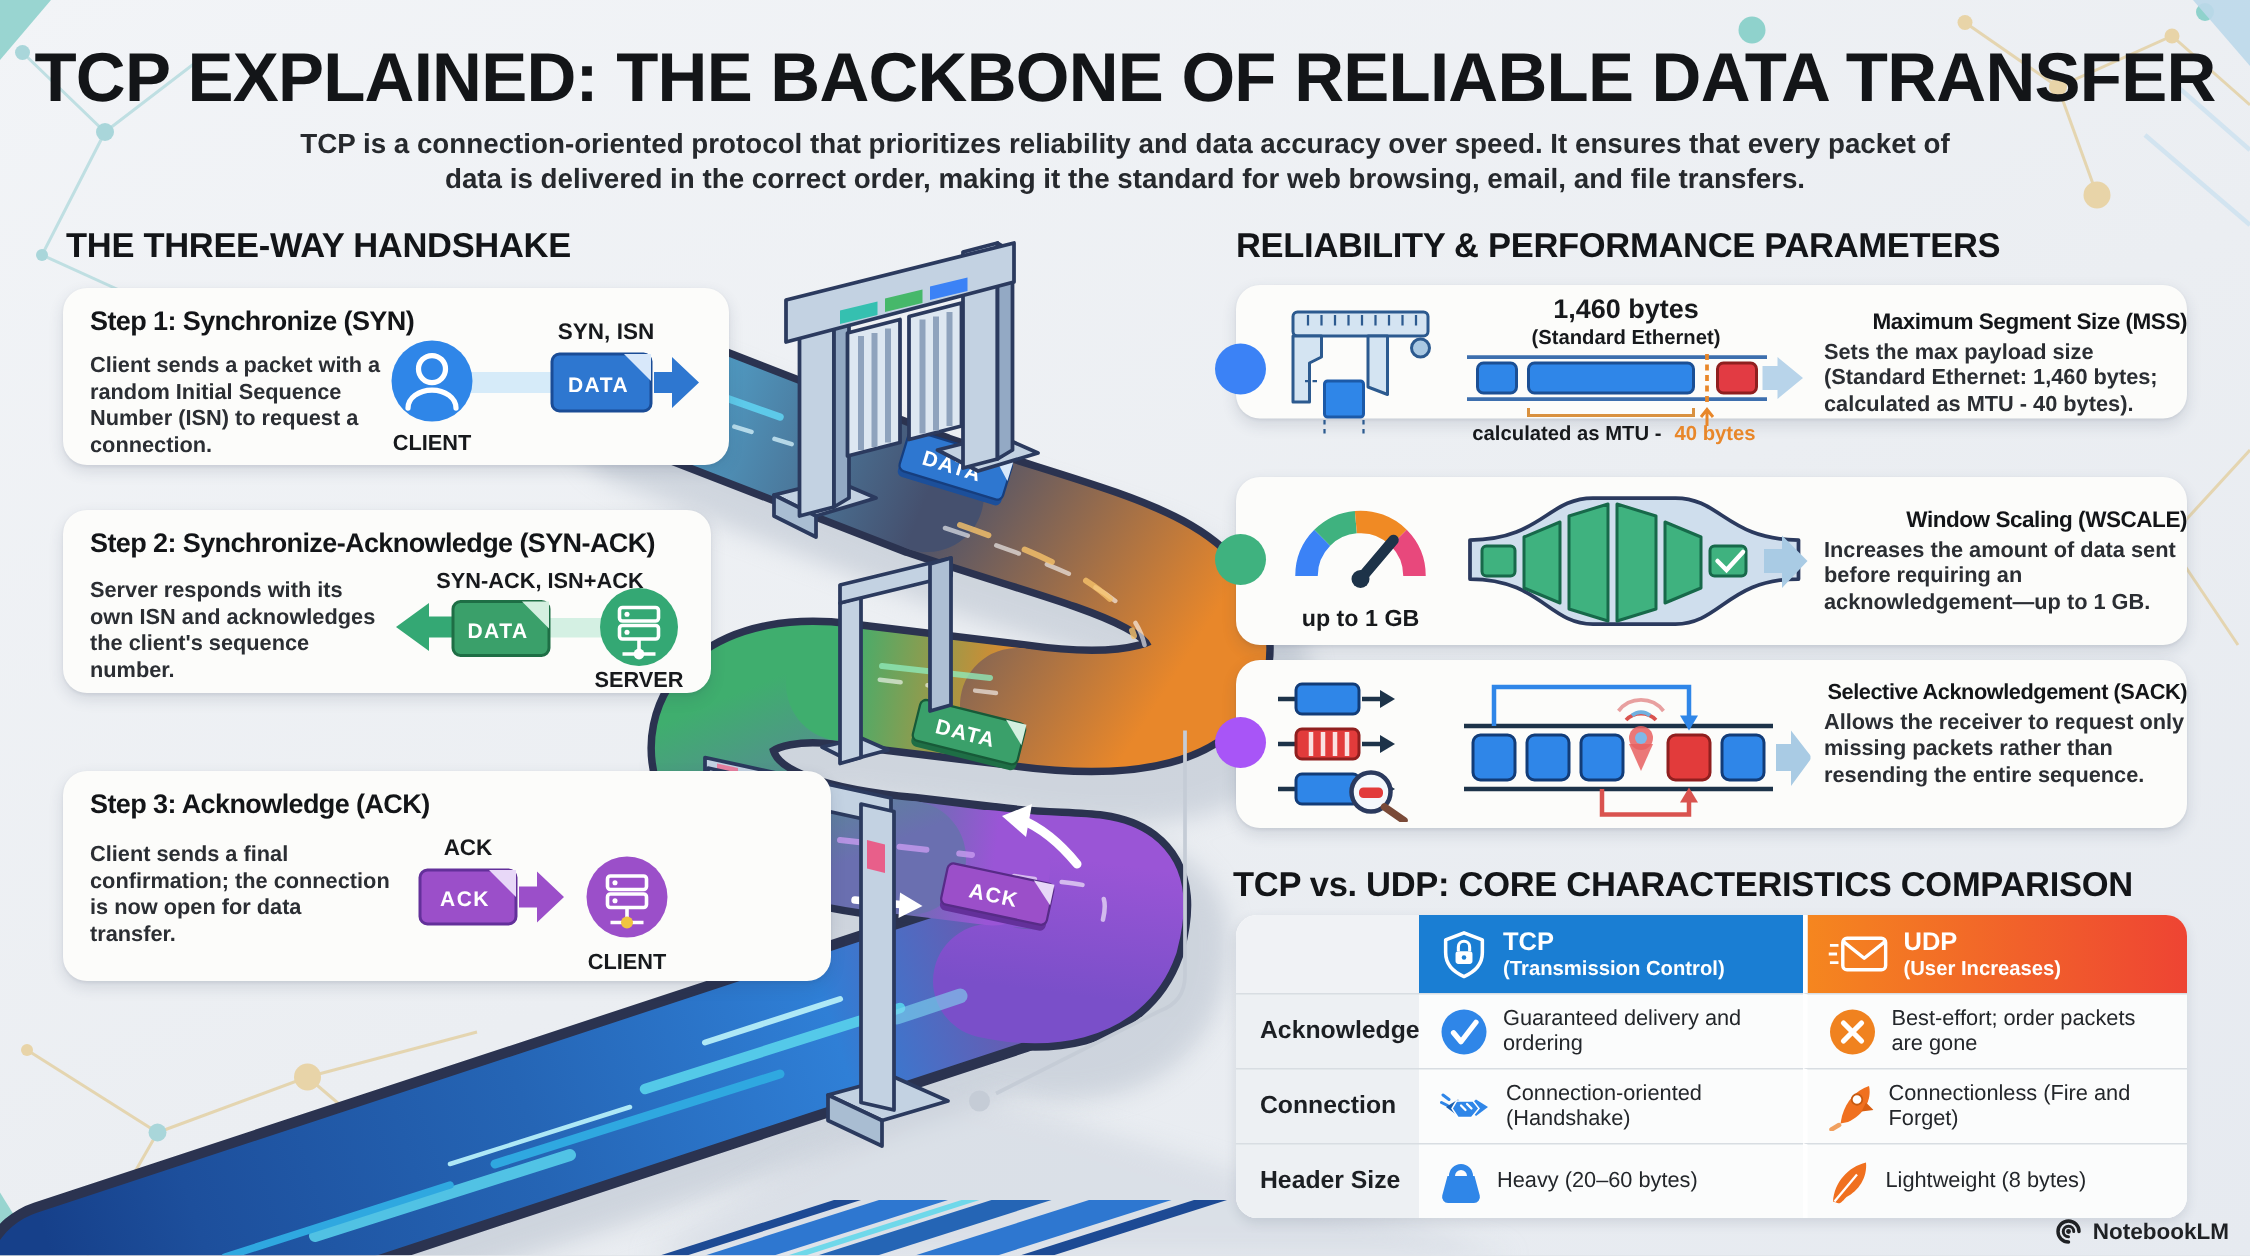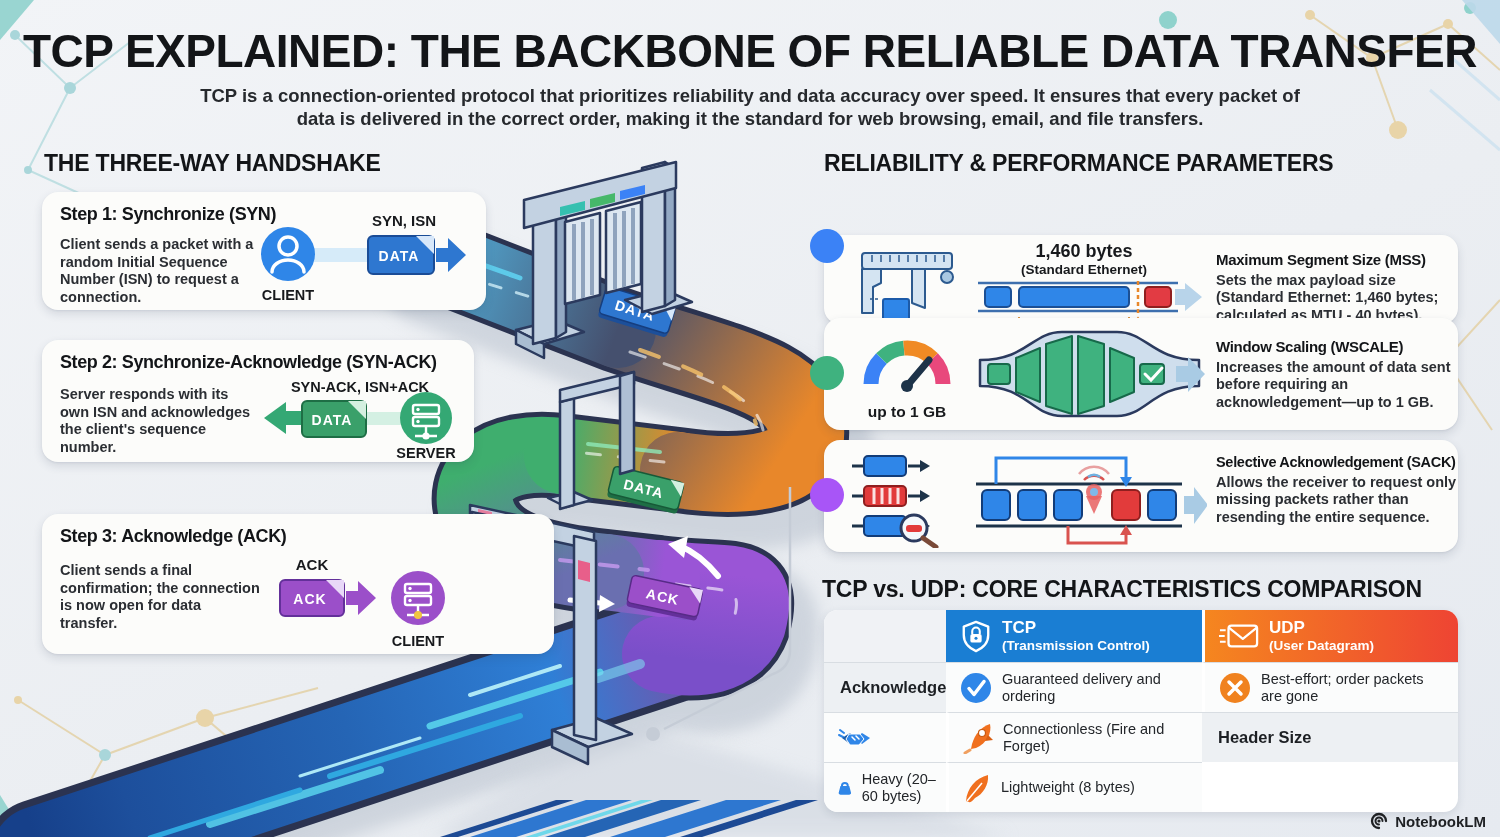--- a/index.html
+++ b/index.html
@@ -16,21 +16,21 @@
   .sec-title{position:absolute;font-size:23px;font-weight:bold;letter-spacing:-0.2px;color:#131518;z-index:3;}
   .card{position:absolute;background:#fcfcfa;border-radius:16px;z-index:2;
     box-shadow:0 4px 10px rgba(45,60,85,.14),0 1px 2px rgba(45,60,85,.08);}
   .step-title{position:absolute;left:18px;top:12px;font-size:18px;font-weight:bold;
     letter-spacing:-0.4px;color:#131518;white-space:nowrap;}
   .step-body{position:absolute;left:18px;font-size:14.5px;font-weight:bold;color:#2b2e33;line-height:1.22;}
   .step-art{position:absolute;}
   .bullet{position:absolute;width:34px;height:34px;border-radius:50%;z-index:3;}
   .param-art{position:absolute;}
   .param-text{position:absolute;left:392px;width:242px;}
-  .param-title{font-size:15px;font-weight:bold;letter-spacing:-0.3px;white-space:nowrap;margin:0 0 4px 0;color:#131518;}
+  .param-title{font-size:15px;font-weight:bold;letter-spacing:-0.3px;white-space:nowrap;margin:0 0 4px 0;color:#131518;text-align:right;}
   .param-body{font-size:14.5px;font-weight:bold;color:#2b2e33;line-height:1.2;margin:0;}
   .cmp-table{position:absolute;left:824px;top:610px;width:634px;height:202px;border-radius:14px;
     overflow:hidden;display:grid;grid-template-columns:122px 256px 256px;grid-template-rows:52px 50px 50px 50px;
     background:#fff;z-index:2;box-shadow:0 3px 8px rgba(45,60,85,.13);}
   .hd-blank{background:#f0f2f5;}
   .hd-proto{display:flex;align-items:center;gap:10px;padding-left:14px;color:#fff;}
   .hd-tcp{background:#1a7ed3;}
   .hd-udp{background:linear-gradient(90deg,#f5861f,#ee4433);border-left:3px solid #fff;}
   .proto-name{font-size:17px;font-weight:bold;line-height:1.1;}
   .proto-sub{font-size:13.5px;font-weight:bold;}
@@ -315,21 +315,21 @@
         <path d="M158,49 v7 M147,59 h22" stroke="#ffffff" stroke-width="2.4" fill="none"></path>
         <circle cx="158" cy="59" r="4" fill="#f0c440"></circle>
       </g>
       <text x="158" y="90" text-anchor="middle" font-size="14.5" font-weight="bold" fill="#17191c">CLIENT</text>
     </svg>
   </div>
 
   <div class="sec-title" style="left:824px;top:150px;">RELIABILITY &amp; PERFORMANCE PARAMETERS</div>
 
   <div class="bullet" style="left:810px;top:229px;background:#3b82f6;"></div>
-  <div class="card" style="left:824px;top:190px;width:634px;height:89px;margin-top:45px;">
+  <div class="card" style="left:824px;top:190px;width:634px;height:89px;">
     <svg class="param-art" style="left:26px;top:8px;" width="115" height="96" viewBox="0 0 115 96">
       <rect x="12" y="10" width="90" height="16" rx="3" fill="#d4e4f2" stroke="#2c5a8f" stroke-width="2"></rect>
       <g stroke="#2c5a8f" stroke-width="1.5">
         <path d="M22,12 v7 M31,12 v7 M40,12 v7 M49,12 v7 M58,12 v7 M67,12 v7 M76,12 v7 M85,12 v7 M94,12 v7"></path>
       </g>
       <path d="M12,26 l0,44 l11,0 l0,-26 l8,-4 l0,-14 z" fill="#d4e4f2" stroke="#2c5a8f" stroke-width="2" stroke-linejoin="round"></path>
       <path d="M62,26 l0,34 l13,5 l0,-39 z" fill="#d4e4f2" stroke="#2c5a8f" stroke-width="2" stroke-linejoin="round"></path>
       <circle cx="97" cy="34" r="6" fill="#a9c8e2" stroke="#2c5a8f" stroke-width="2"></circle>
       <rect x="33" y="56" width="26" height="24" rx="2" fill="#2f86e8" stroke="#1c5aa8" stroke-width="2"></rect>
       <path d="M33,82 v10 M59,82 v10 M28,56 h-8" stroke="#2c5a8f" stroke-width="1.5" stroke-dasharray="3,3" fill="none"></path>
@@ -455,48 +455,50 @@
       </div>
     </div>
     <div class="hd-proto hd-udp">
       <svg width="40" height="32" viewBox="0 0 42 32">
         <path d="M1,10 h6 M0,16 h6 M1,22 h6" stroke="#ffffff" stroke-width="2"></path>
         <rect x="10" y="5" width="30" height="22" rx="3" fill="none" stroke="#ffffff" stroke-width="2.4"></rect>
         <path d="M10,7 L25,19 L40,7" fill="none" stroke="#ffffff" stroke-width="2.4" stroke-linejoin="round"></path>
       </svg>
       <div>
         <div class="proto-name">UDP</div>
-        <div class="proto-sub">(User Datagram)</div>
+        <div class="proto-sub">(User Increases)</div>
       </div>
     </div>
 
     <div class="row-label">Acknowledge</div>
     <div class="cell">
       <svg width="32" height="32" viewBox="0 0 32 32">
         <circle cx="16" cy="16" r="15" fill="#2f86e8"></circle>
         <path d="M9,16.5 l5,6 l10,-13" stroke="#ffffff" stroke-width="3.5" fill="none" stroke-linecap="round" stroke-linejoin="round"></path>
       </svg>
       <div class="cell-text">Guaranteed delivery and ordering</div>
     </div>
     <div class="cell udp-cell">
       <svg width="32" height="32" viewBox="0 0 32 32">
         <circle cx="16" cy="16" r="15" fill="#f0821f"></circle>
         <path d="M10,10 L22,22 M22,10 L10,22" stroke="#ffffff" stroke-width="3.5" stroke-linecap="round"></path>
       </svg>
       <div class="cell-text">Best-effort; order packets are gone</div>
     </div>
 
+    <div class="row-label">Connection</div>
     <div class="cell">
       <svg width="34" height="28" viewBox="0 0 34 28">
         <path d="M2,6 l4,3 M1,11 l4,2" stroke="#2f86e8" stroke-width="2" stroke-linecap="round"></path>
         <polygon points="4,14 12,9 18,14 12,20" fill="#1a5fb0"></polygon>
         <polygon points="18,14 24,9 32,14 24,20" fill="#2f86e8"></polygon>
         <polygon points="11,10 22,10 26,15 21,21 12,21 8,15" fill="#2f86e8" stroke="#ffffff" stroke-width="1"></polygon>
         <path d="M14,13 l3,3 M18,12 l3,3" stroke="#ffffff" stroke-width="1.5" stroke-linecap="round"></path>
       </svg>
+      <div class="cell-text">Connection-oriented (Handshake)</div>
     </div>
     <div class="cell udp-cell">
       <svg width="30" height="32" viewBox="0 0 30 32">
         <path d="M27,2 C29,11 24,21 13,26 L8,27 L9,22 C12,12 18,5 27,2 z" fill="#f0701f"></path>
         <circle cx="19" cy="11" r="3.5" fill="#ffffff" stroke="#c85a10" stroke-width="1.2"></circle>
         <polygon points="25,13 30,18 22,19" fill="#d95f12"></polygon>
         <path d="M7,28 l-5,3" stroke="#f0a060" stroke-width="3" stroke-linecap="round"></path>
       </svg>
       <div class="cell-text">Connectionless (Fire and Forget)</div>
     </div>

